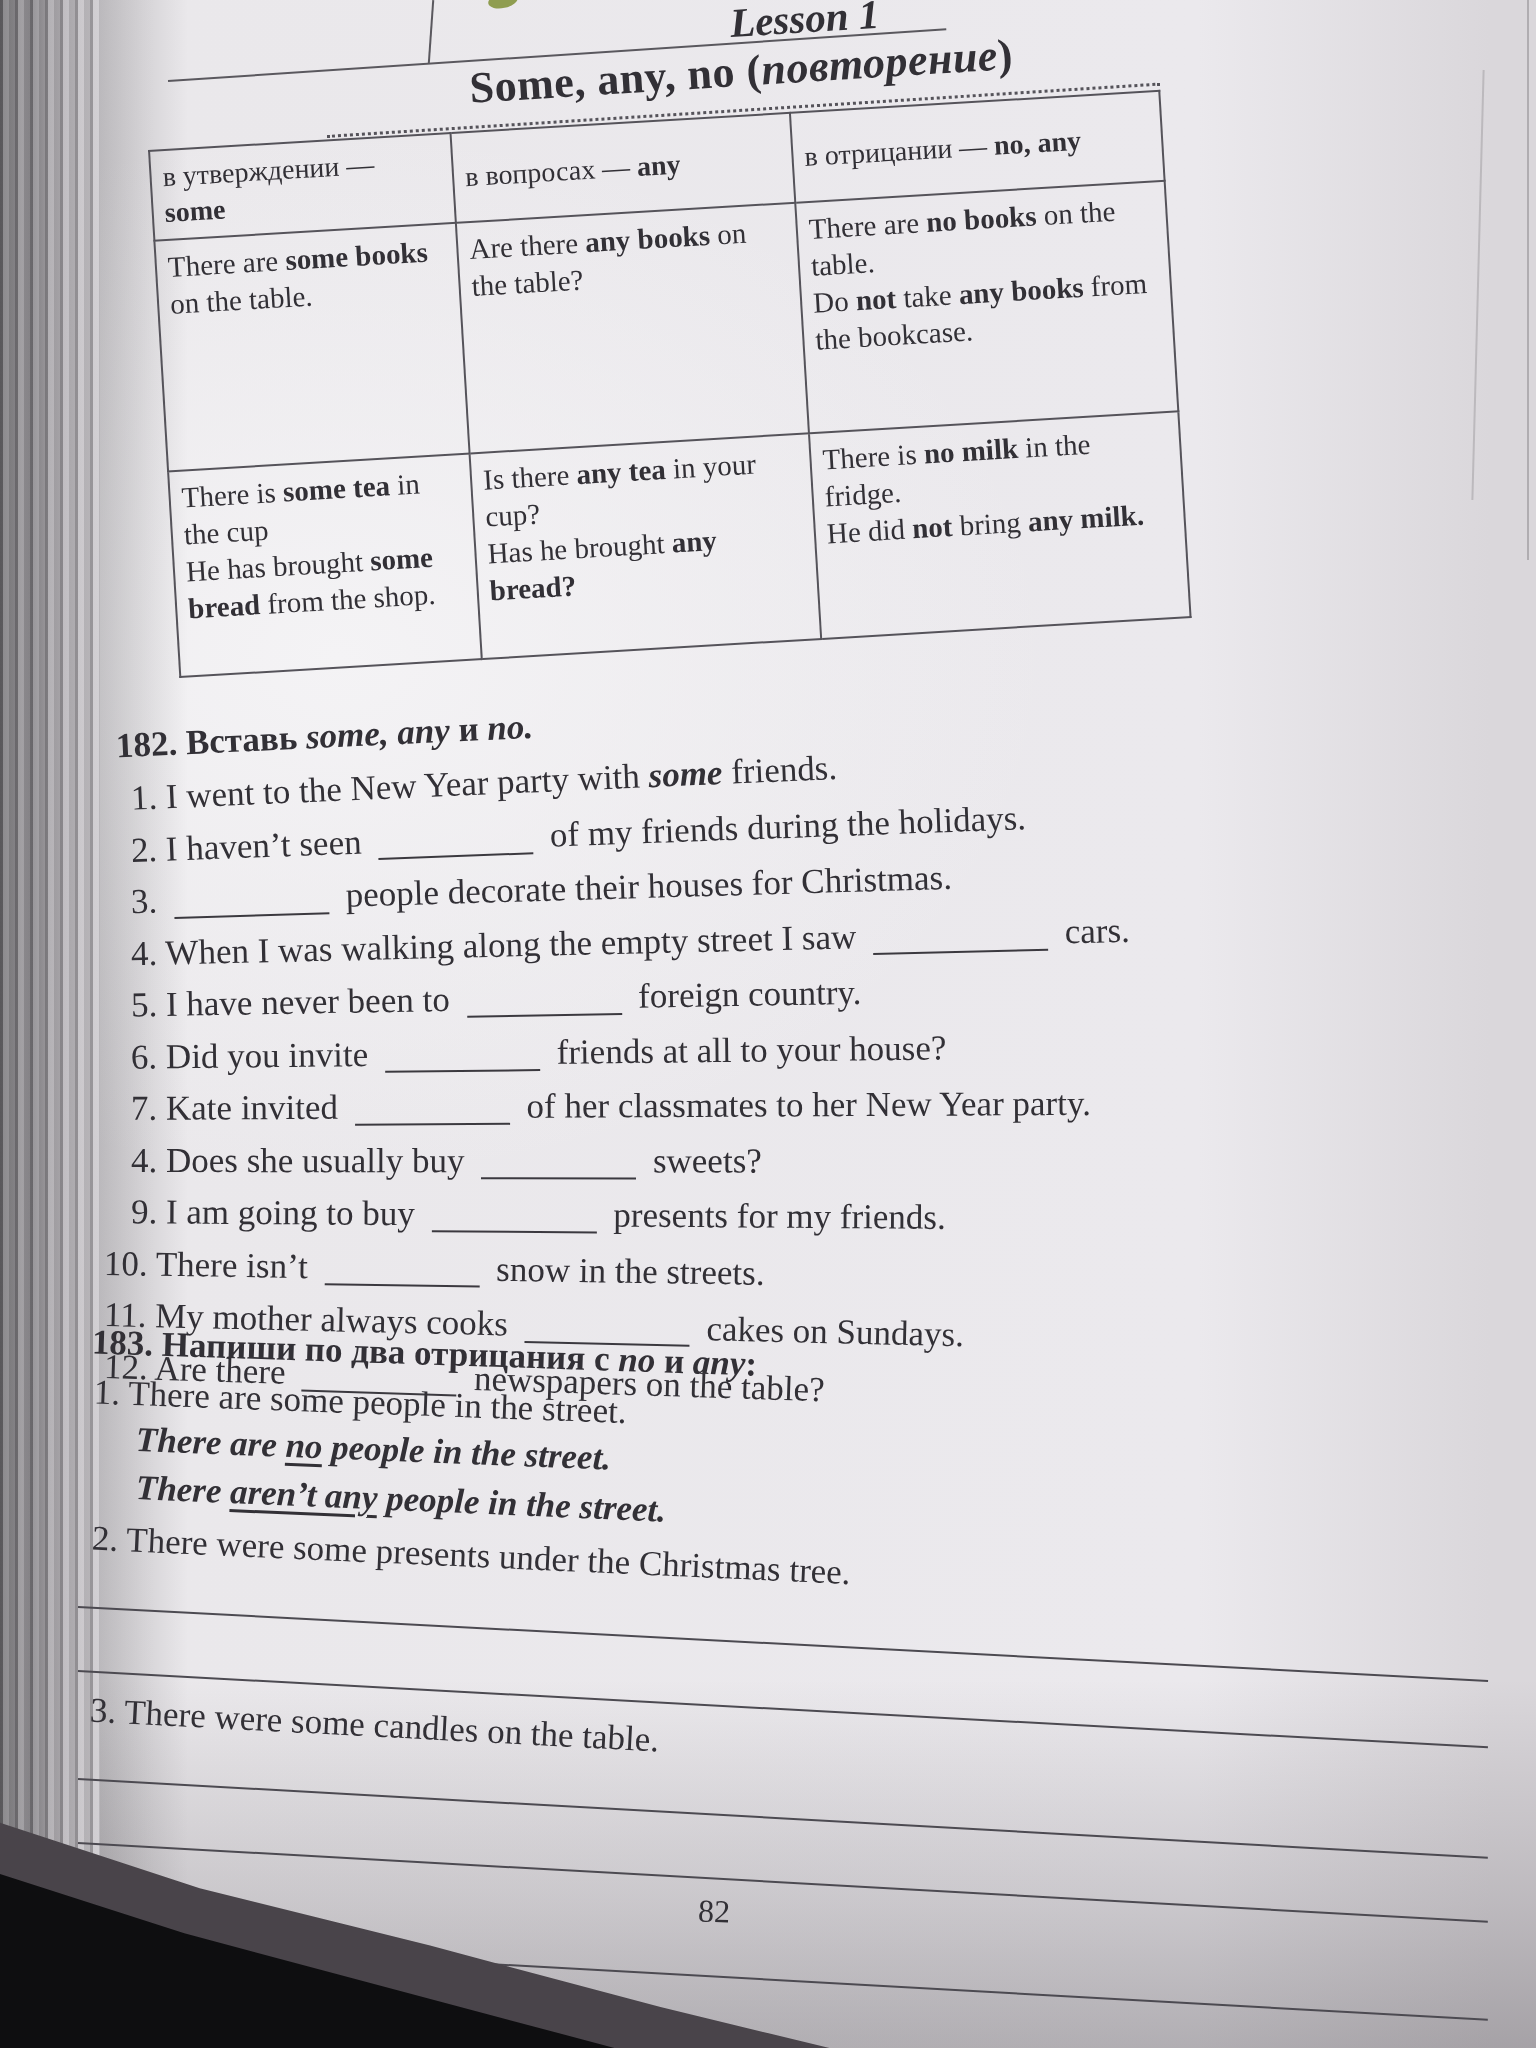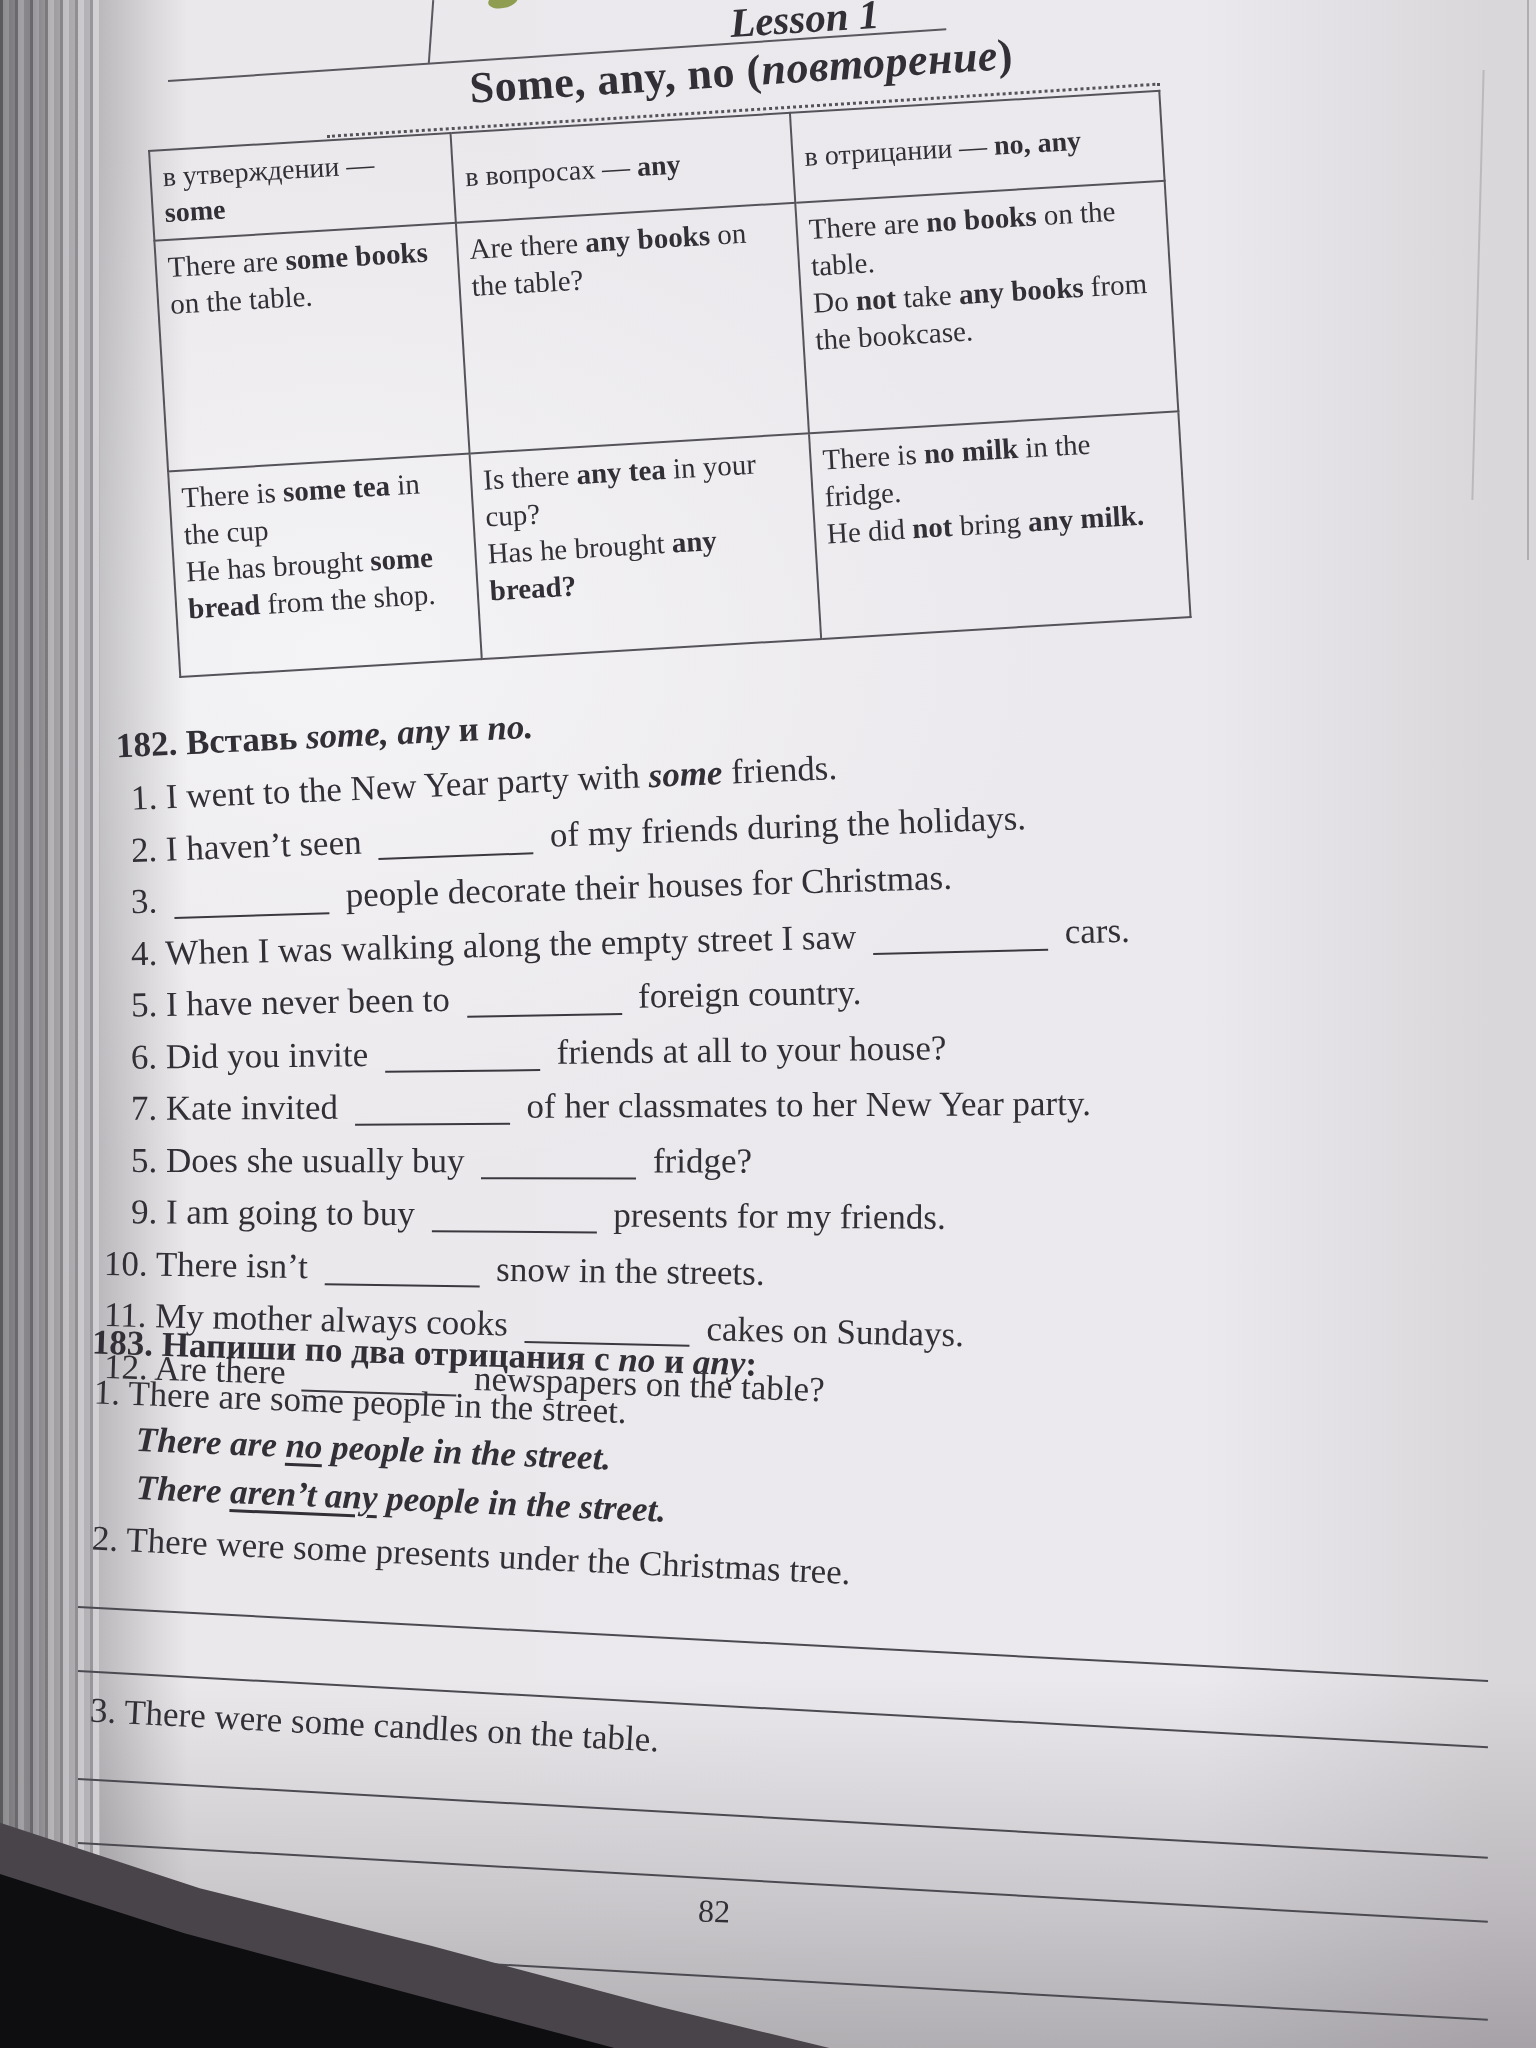--- a/index.html
+++ b/index.html
@@ -131,21 +131,21 @@
   <div class="ex182">
     <div class="heading"><span class="seg b">182. Вставь </span><span class="seg b i">some, any</span><span class="seg b"> и </span><span class="seg b i">no.</span></div>
     <ol class="ex-list">
       <li><span class="seg">1. I went to the New Year party with </span><span class="seg b i">some</span><span class="seg"> friends.</span></li>
       <li><span class="seg">2. I haven’t seen </span><span class="blank" style="width: 155px;"></span><span class="seg"> of my friends during the holidays.</span></li>
       <li><span class="seg">3. </span><span class="blank" style="width: 155px;"></span><span class="seg"> people decorate their houses for Christmas.</span></li>
       <li><span class="seg">4. When I was walking along the empty street I saw </span><span class="blank" style="width: 175px;"></span><span class="seg"> cars.</span></li>
       <li><span class="seg">5. I have never been to </span><span class="blank" style="width: 155px;"></span><span class="seg"> foreign country.</span></li>
       <li><span class="seg">6. Did you invite </span><span class="blank" style="width: 155px;"></span><span class="seg"> friends at all to your house?</span></li>
       <li><span class="seg">7. Kate invited </span><span class="blank" style="width: 155px;"></span><span class="seg"> of her classmates to her New Year party.</span></li>
-      <li><span class="seg">5. Does she usually buy </span><span class="blank" style="width: 155px;"></span><span class="seg"> fridge?</span></li>
+      <li><span class="seg">4. Does she usually buy </span><span class="blank" style="width: 155px;"></span><span class="seg"> sweets?</span></li>
       <li><span class="seg">9. I am going to buy </span><span class="blank" style="width: 165px;"></span><span class="seg"> presents for my friends.</span></li>
       <li><span class="seg">10. There isn’t </span><span class="blank" style="width: 155px;"></span><span class="seg"> snow in the streets.</span></li>
       <li><span class="seg">11. My mother always cooks </span><span class="blank" style="width: 165px;"></span><span class="seg"> cakes on Sundays.</span></li>
       <li><span class="seg">12. Are there </span><span class="blank" style="width: 155px;"></span><span class="seg"> newspapers on the table?</span></li>
     </ol>
   </div>
 
   <div class="ex183">
     <div class="x-heading"><span class="seg b">183. Напиши по два отрицания с </span><span class="seg b i">no</span><span class="seg b"> и </span><span class="seg b i">any</span><span class="seg b">:</span></div>
     <div class="x-item x-item1"><span class="seg">1. There are some people in the street.</span></div>

